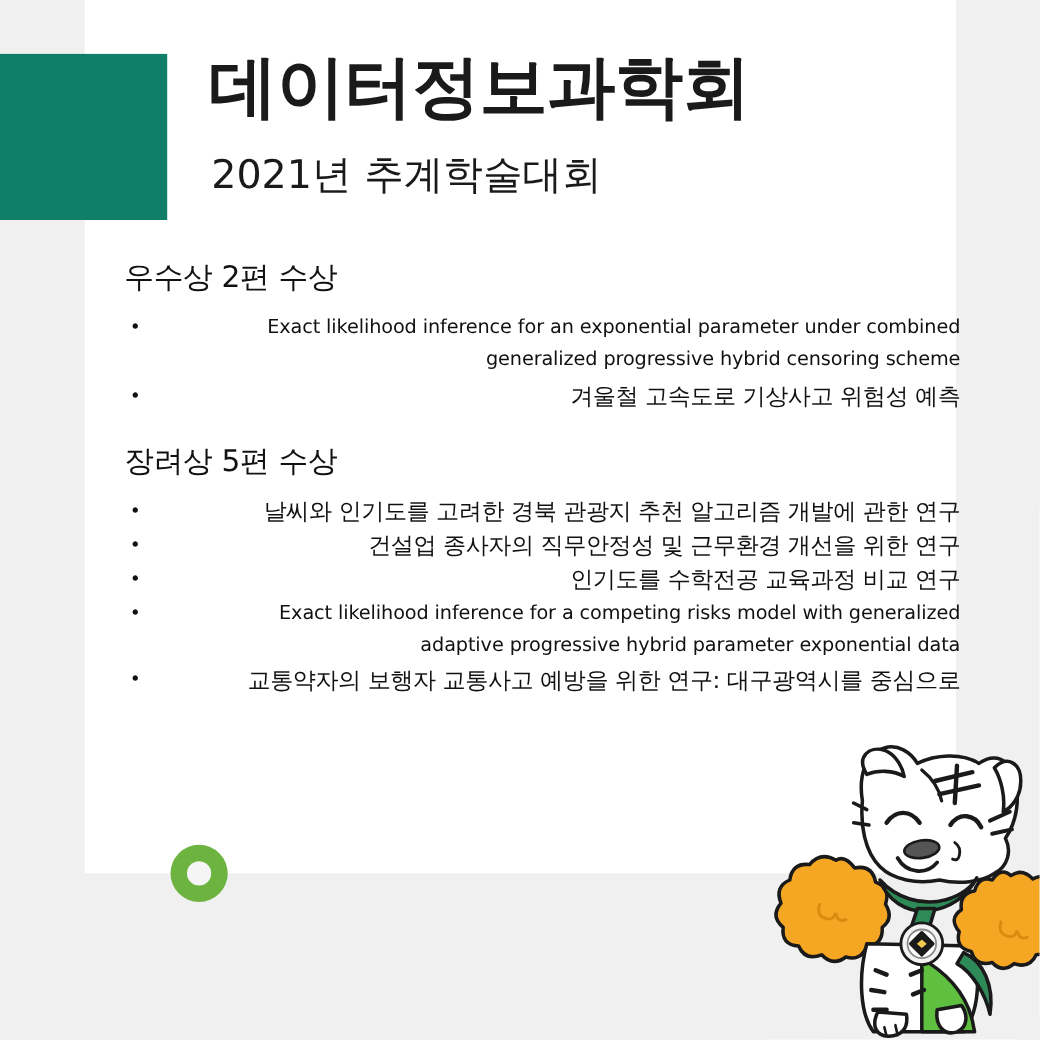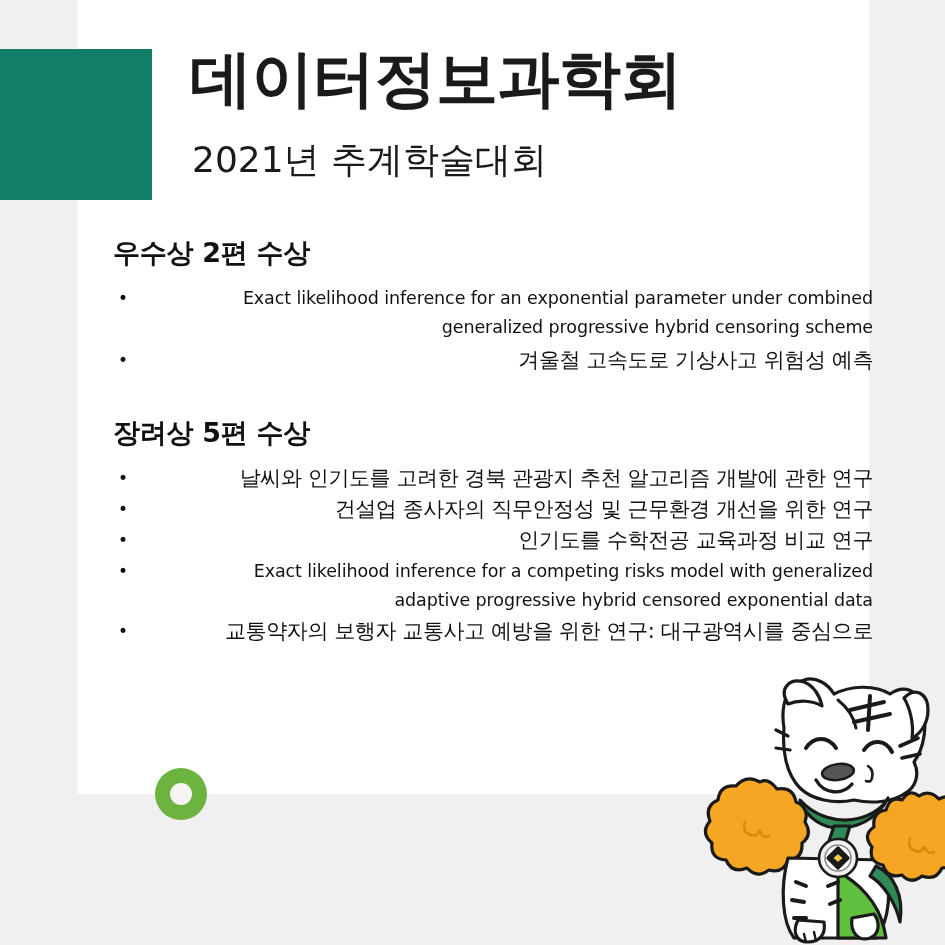--- a/index.html
+++ b/index.html
@@ -67,25 +67,25 @@
     white-space: nowrap;
   }
 
   
   .section {
     position: absolute;
     left: 113px;
     width: 760px;
   }
   #section-0 { top: 236px; }
-  #section-1 { top: 416px; }
+  #section-1 { top: 403px; }
 
   .section-heading {
     font-size: 27px;
-    font-weight: 700;
+    font-weight: 400;
     color: #111111;
     letter-spacing: -0.3px;
     margin: 0 0 14px 0;
     line-height: 1.25;
     white-space: nowrap;
   }
 
   .award-list {
     list-style: none;
     margin: 0;
@@ -193,21 +193,21 @@
           <span class="bullet-dot">•</span>
           <div class="award-line ko">건설업 종사자의 직무안정성 및 근무환경 개선을 위한 연구</div>
         </li>
         <li class="award-item">
           <span class="bullet-dot">•</span>
           <div class="award-line ko">인기도를 수학전공 교육과정 비교 연구</div>
         </li>
         <li class="award-item">
           <span class="bullet-dot">•</span>
           <div class="award-line">Exact likelihood inference for a competing risks model with generalized</div>
-          <div class="award-line continuation">adaptive progressive hybrid censored exponential data</div>
+          <div class="award-line continuation">adaptive progressive hybrid parameter exponential data</div>
         </li>
         <li class="award-item">
           <span class="bullet-dot">•</span>
           <div class="award-line ko">교통약자의 보행자 교통사고 예방을 위한 연구: 대구광역시를 중심으로</div>
         </li>
       </ul>
   </div>
 
   <div class="green-ring"></div>
 

